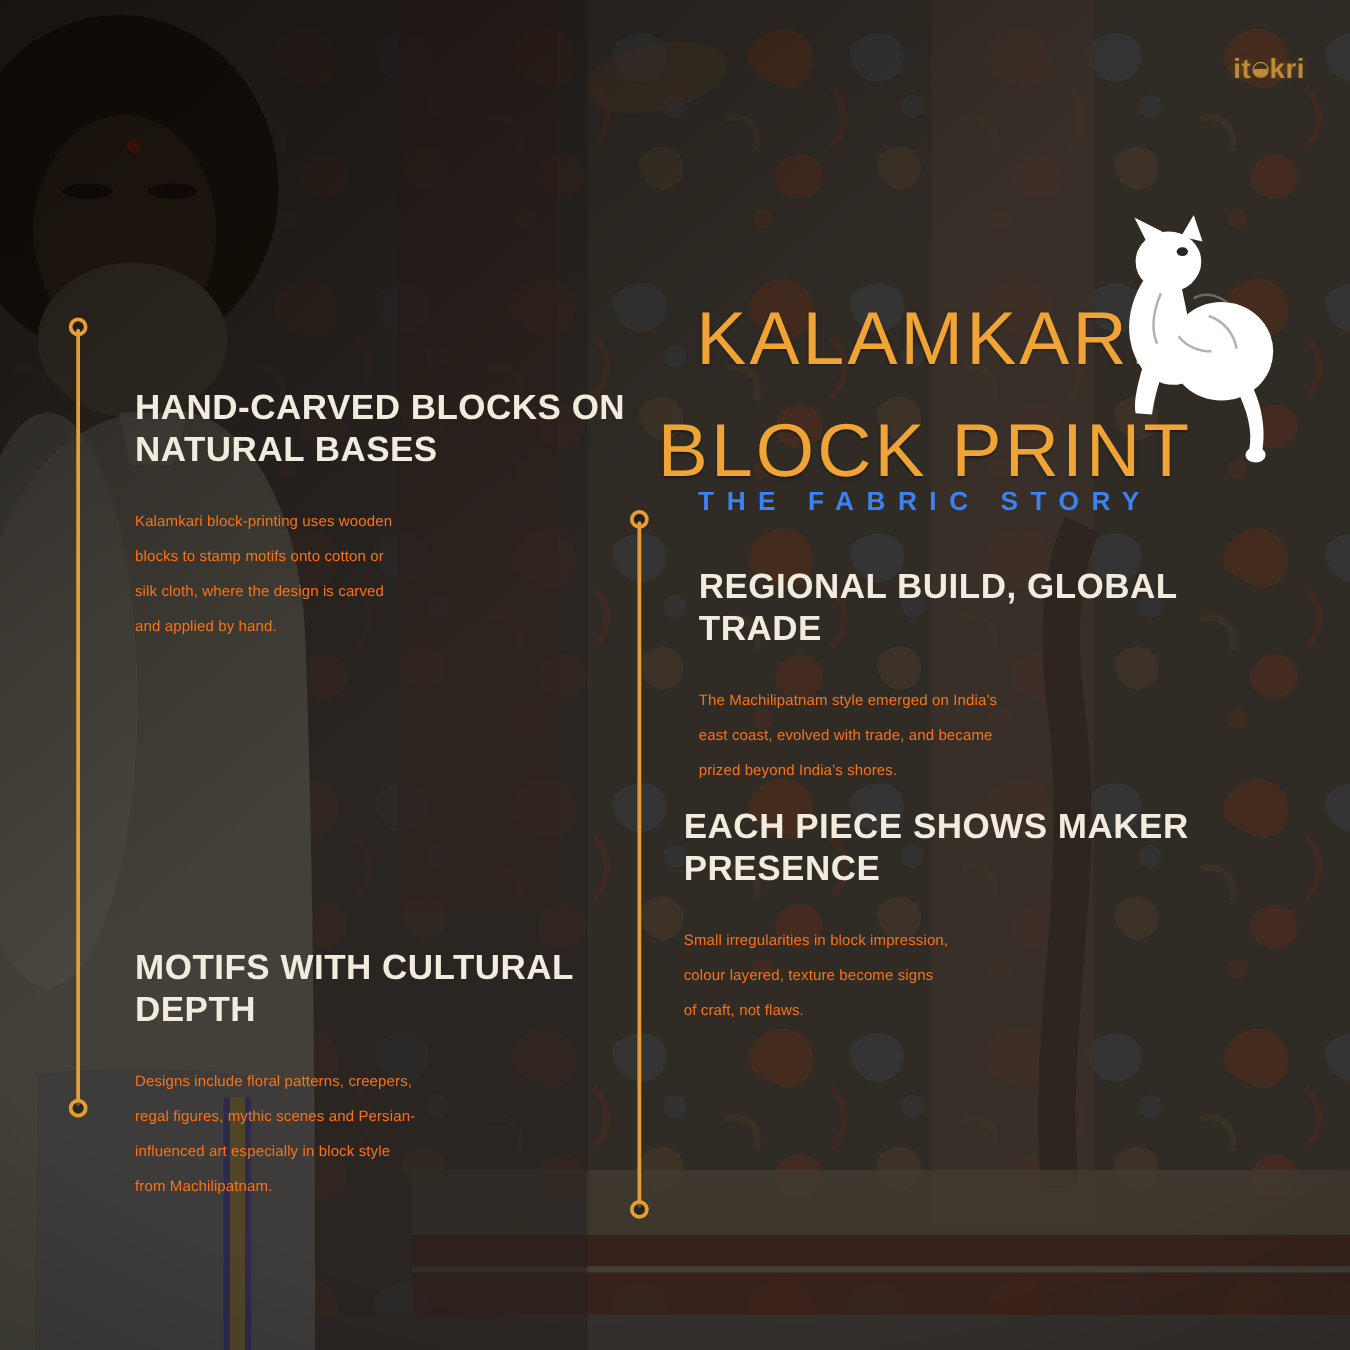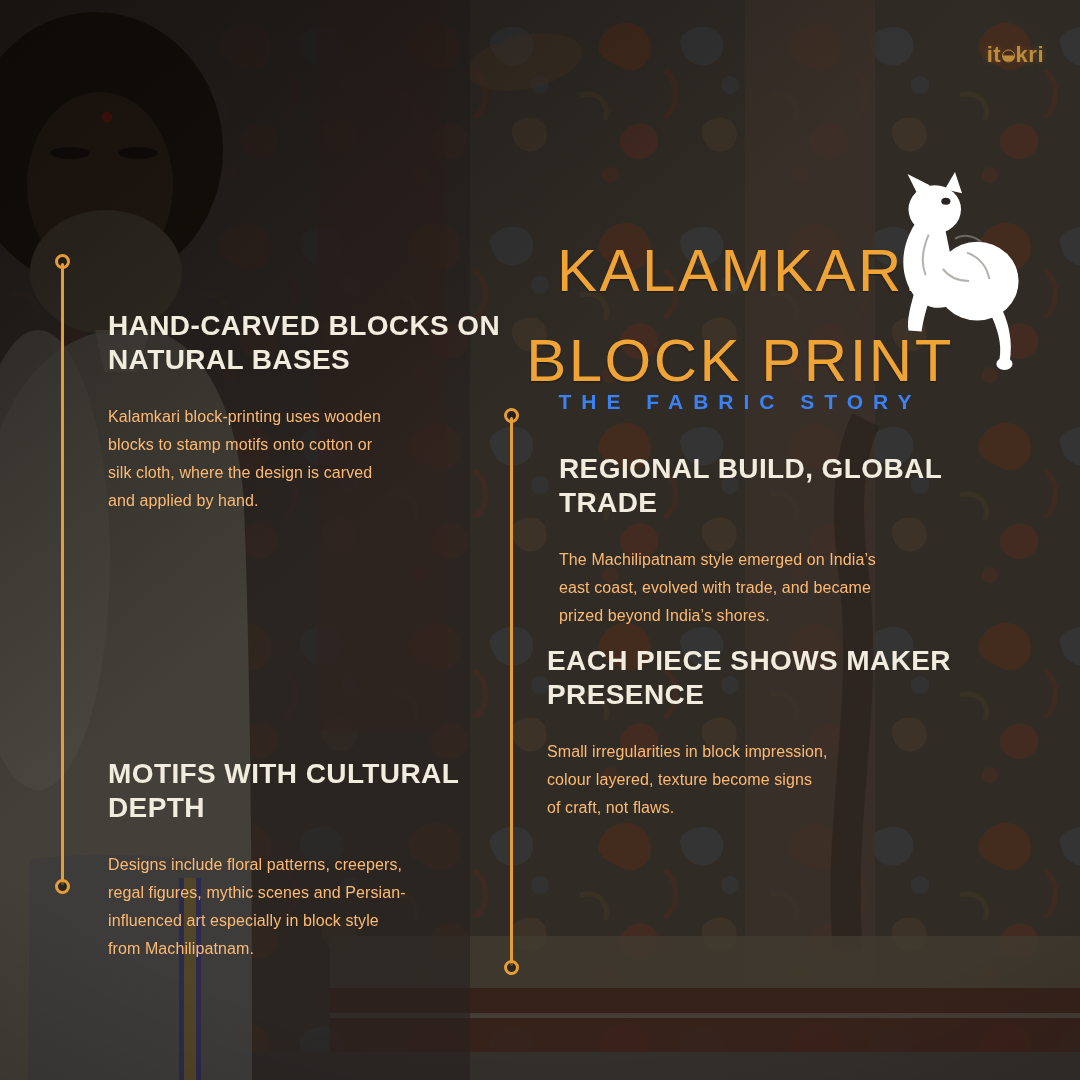--- a/index.html
+++ b/index.html
@@ -38,21 +38,21 @@
   .timeline .dot{position:absolute;left:1px;width:9px;height:9px;border-radius:50%;
                  border:3px solid #e59e36;background:rgba(30,25,20,.6);}
   .dot-top{top:0;} .dot-bottom{bottom:0;}
   .timeline-left{left:54px;top:254px;height:640px;}
   .timeline-right{left:503px;top:408px;height:567px;}
 
   
   .section{position:absolute;white-space:pre-line;}
   .section h2{margin:0 0 8px 0;color:#f2ecdf;font-size:28px;font-weight:800;
               letter-spacing:.4px;line-height:34px;}
-  .section p{margin:0;color:#fdba74;font-size:16px;font-weight:400;
+  .section p{margin:0;color:#f97316;font-size:12px;font-weight:400;
              line-height:28px;letter-spacing:.1px;}
   .sec-l1{left:108px;top:291px;width:420px;}
   .sec-l2{left:108px;top:521px;width:420px;}
   .sec-l3{left:108px;top:739px;width:430px;}
   .sec-r1{left:543px;top:434px;width:470px;margin-left:16px;}
   .sec-r2{left:547px;top:626px;width:470px;}
   .sec-r3{left:543px;top:806px;width:500px;}
 </style>
 </head>
 <body>

